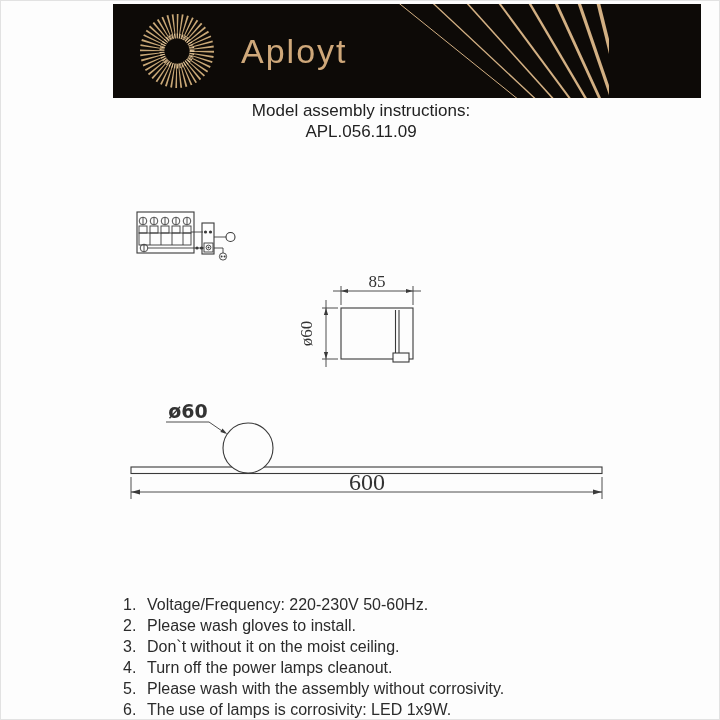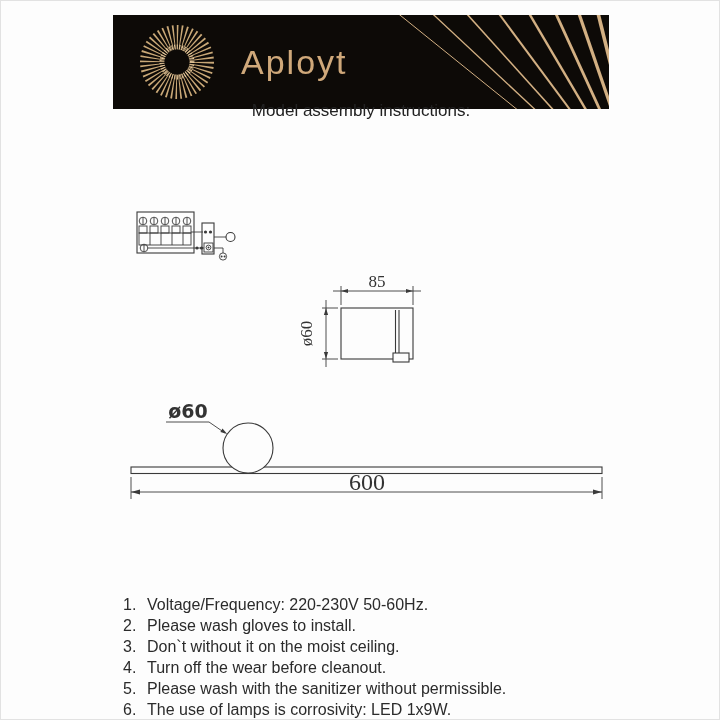--- a/index.html
+++ b/index.html
@@ -3,22 +3,22 @@
 <meta charset="utf-8">
 <style>
   html,body{margin:0;padding:0;background:#ffffff;}
   .page{
     position:relative;width:720px;height:720px;background:#fdfdfd;
     box-sizing:border-box;border:1px solid #e2e2e2;overflow:hidden;
     font-family:"Liberation Sans",sans-serif;
   }
   
   .banner{
-    position:absolute;left:112px;top:3px;width:496px;height:94px;
-    background:var(--banner-bg,#0d0a07);overflow:hidden;margin-top:11px;
+    position:absolute;left:112px;top:3px;width:588px;height:94px;
+    background:var(--banner-bg,#0d0a07);overflow:hidden;
   }
   .banner .sunburst{position:absolute;left:0;top:0;}
   .banner .brand{
     position:absolute;left:128px;top:0;height:94px;display:flex;align-items:center;
     color:var(--gold,#cfa87a);font-size:34px;letter-spacing:2px;font-weight:400;
   }
   .banner .rays{position:absolute;left:0;top:0;}
   
   .title-block{
     position:absolute;left:0;top:99px;width:720px;text-align:center;
@@ -65,20 +65,21 @@
     <svg class="sunburst" width="130" height="94" viewBox="0 0 130 94">
       <circle cx="64" cy="47" r="24" fill="none" stroke="#c9a877" stroke-width="26" stroke-dasharray="1.2 2.2"></circle>
       <circle cx="64" cy="47" r="15" fill="none" stroke="#e6c89b" stroke-width="5" stroke-dasharray="1 1.5"></circle>
       <circle cx="64" cy="47" r="12.5" fill="#0d0a07"></circle>
     </svg>
     <div class="brand">Aployt</div>
   </div>
 
   <div class="title-block">
     <div>Model assembly instructions:</div>
+    <div>APL.056.11.09</div>
   </div>
 
   <svg class="tech wiring" width="115" height="68" viewBox="0 0 115 68">
 
     <rect class="draw" x="11" y="13" width="57" height="41"></rect>
 
     <g class="thin">
       <circle cx="17" cy="22" r="3.8"></circle>
         <line x1="17" y1="18.5" x2="17" y2="25.5"></line>
       <circle cx="28" cy="22" r="3.8"></circle>
@@ -179,25 +180,25 @@
       <div class="inst-row">
         <span class="inst-num">2.</span>
         <span class="inst-text">Please wash gloves to install.</span>
       </div>
       <div class="inst-row">
         <span class="inst-num">3.</span>
         <span class="inst-text">Don`t without it on the moist ceiling.</span>
       </div>
       <div class="inst-row">
         <span class="inst-num">4.</span>
-        <span class="inst-text">Turn off the wear before cleanout.</span>
+        <span class="inst-text">Turn off the power lamps cleanout.</span>
       </div>
       <div class="inst-row">
         <span class="inst-num">5.</span>
-        <span class="inst-text">Please wash with the sanitizer without permissible.</span>
+        <span class="inst-text">Please wash with the assembly without corrosivity.</span>
       </div>
       <div class="inst-row">
         <span class="inst-num">6.</span>
         <span class="inst-text">The use of lamps is corrosivity: LED 1x9W.</span>
       </div>
     </div>
 
 </div>
 
 </body></html>

